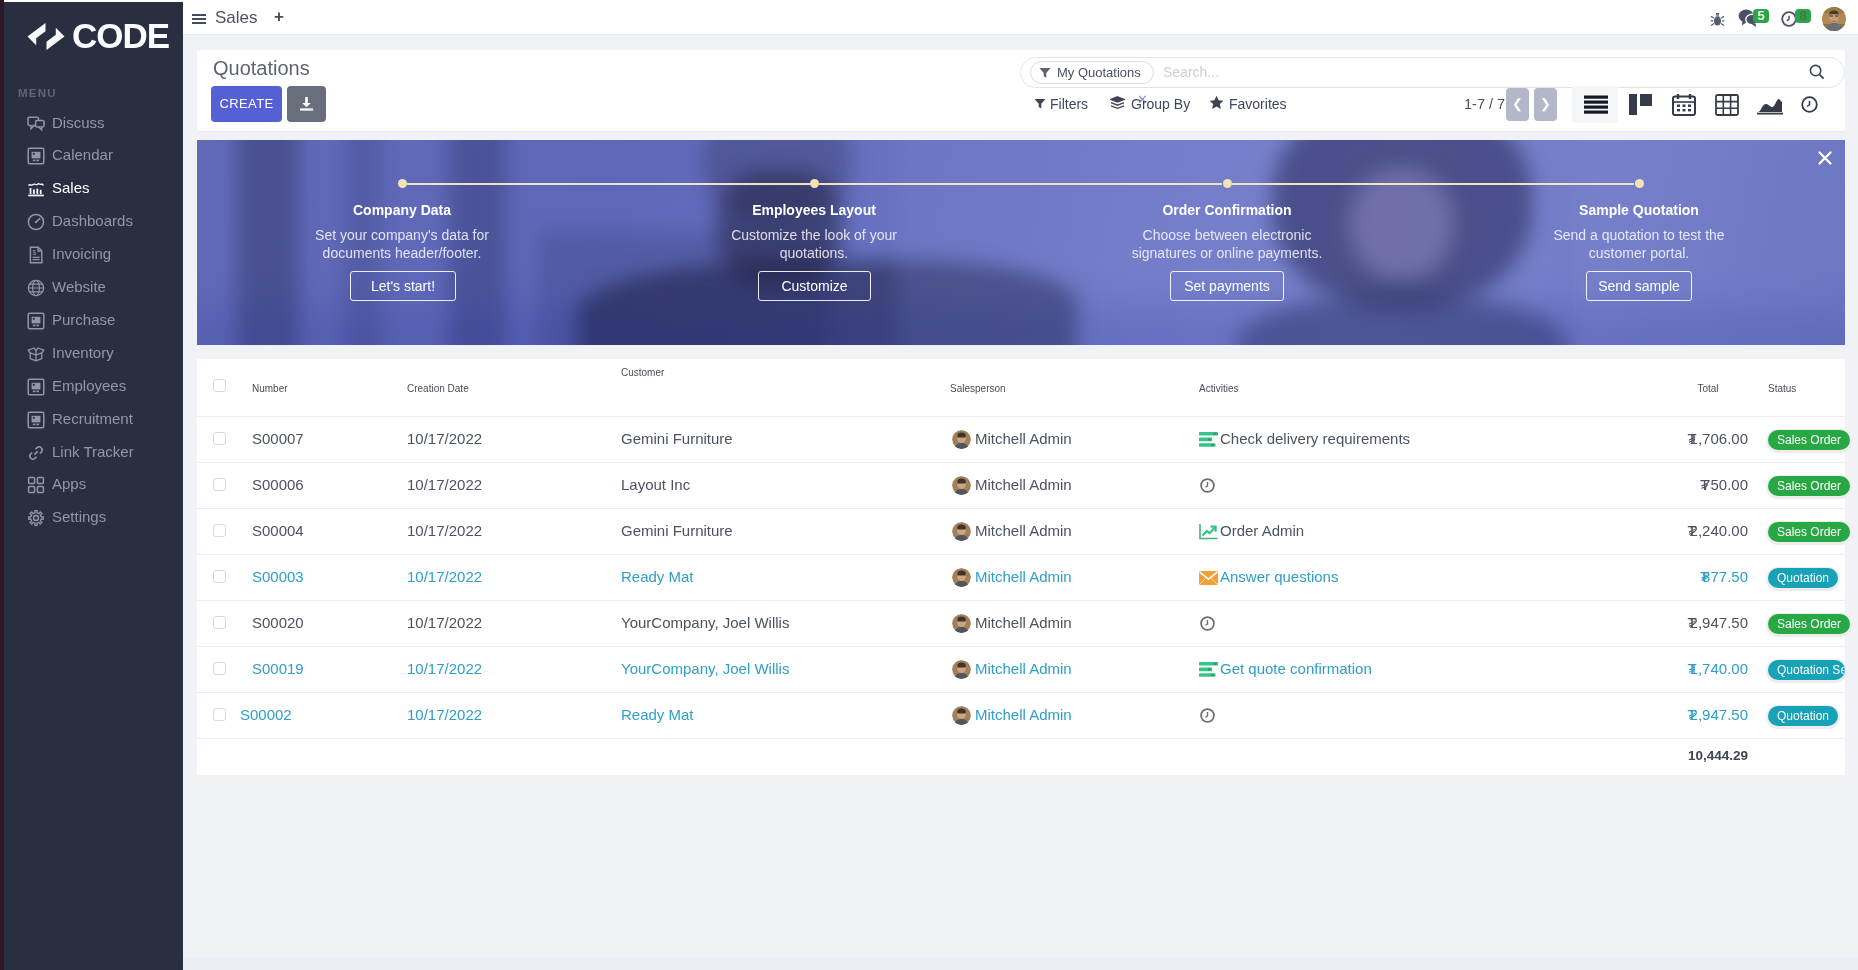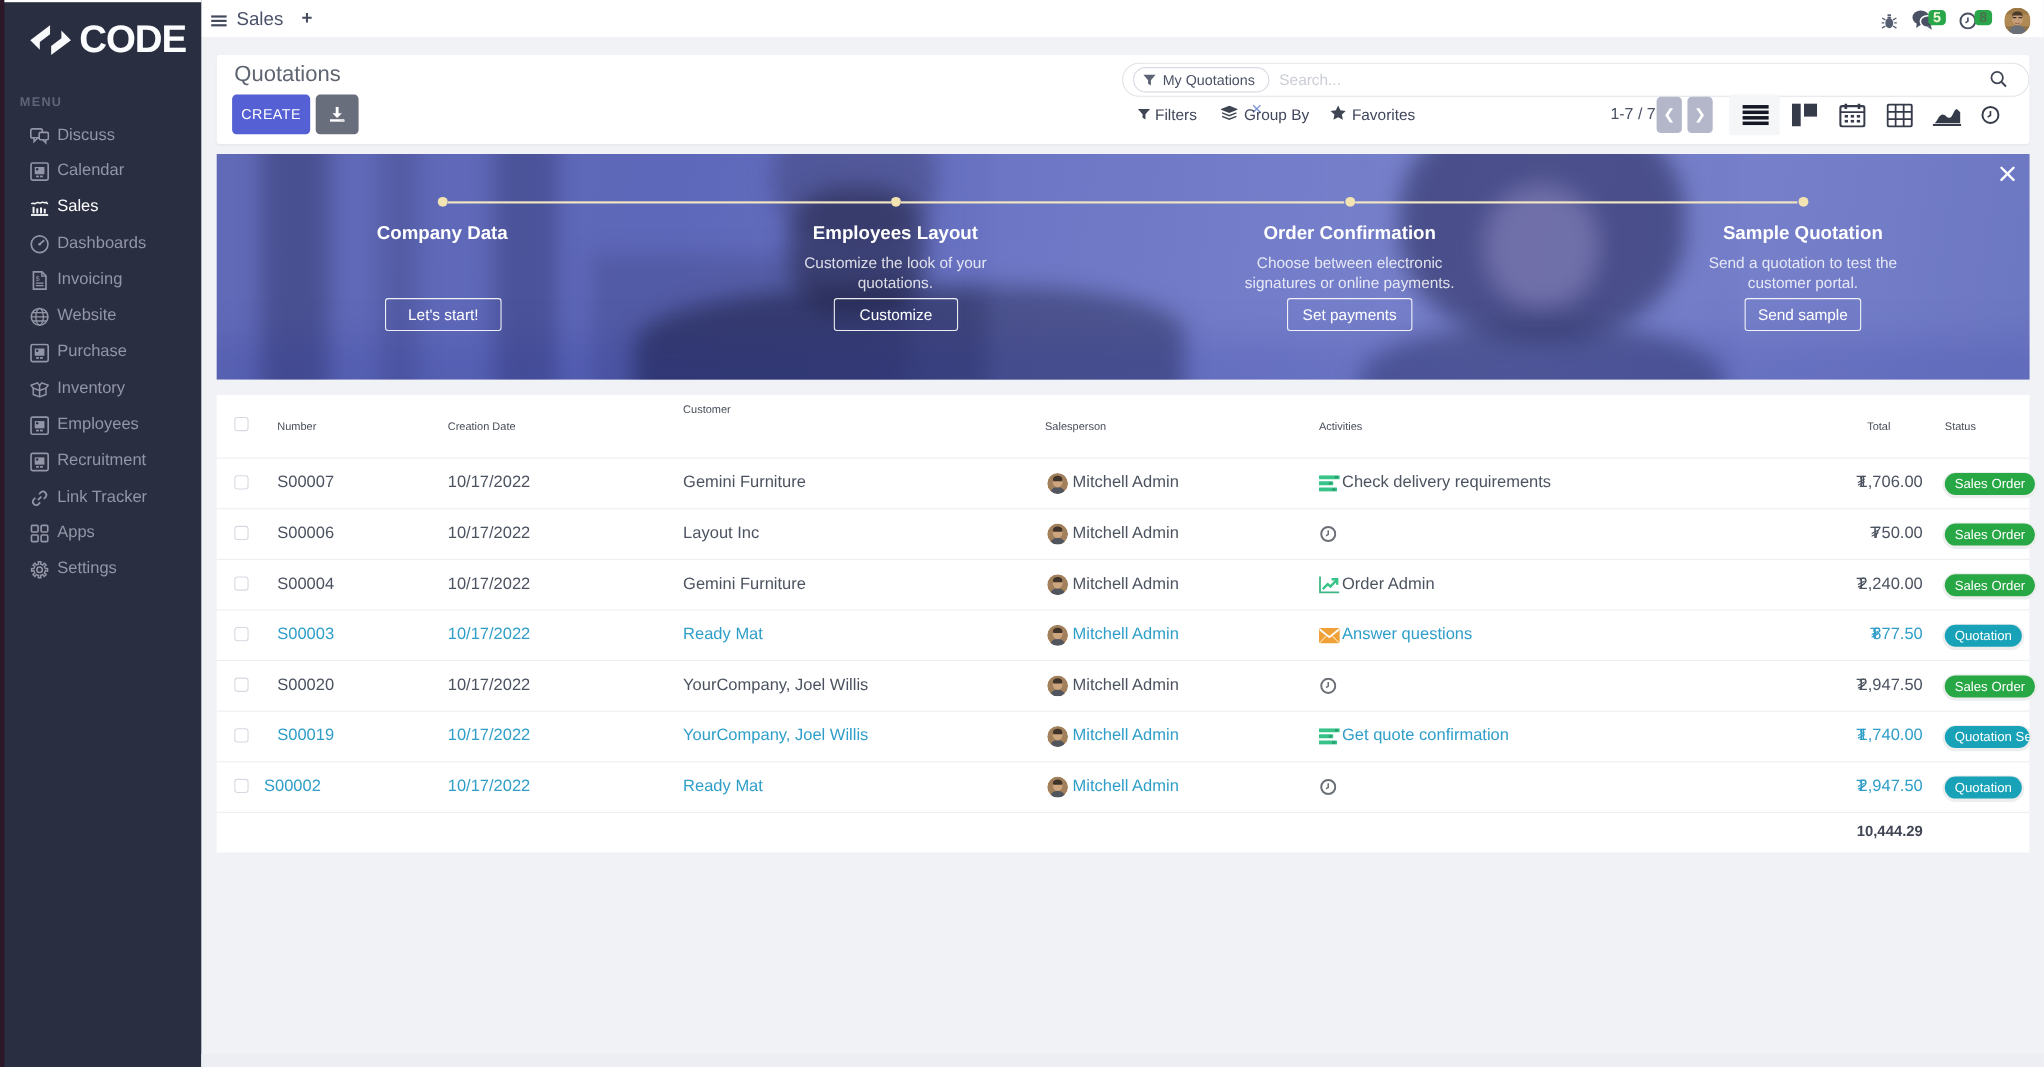--- a/index.html
+++ b/index.html
@@ -42,21 +42,21 @@
   #pag-txt { position:absolute; left:1464px; top:96px; font-size:14.5px; color:#4a5164; }
   .pagbtn { position:absolute; top:88px; width:23px; height:33px; background:#b4b7ca; border-radius:4px; color:#fff; text-align:center; line-height:31px; font-size:13px; }
   .vicon { position:absolute; top:95px; }
 
   
   #banner { position:absolute; left:197px; top:140px; width:1648px; height:205px; overflow:hidden; background:linear-gradient(100deg,#616ab7 0%,#5e68ba 25%,#6d77c5 50%,#7b84cd 72%,#6f79c5 88%,#6671bd 100%); }
   .bshape { position:absolute; filter:blur(10px); }
   .tl-line { position:absolute; top:182.5px; height:2px; background:#efe3c2; }
   .tl-dot { position:absolute; top:179px; width:9px; height:9px; border-radius:50%; background:#f4e3b2; }
   .step { position:absolute; top:202px; width:300px; text-align:center; color:#fff; }
-  .step h3 { font-size:17px; font-weight:bold; margin-bottom:9px; }
+  .step h3 { font-size:14px; font-weight:bold; margin-bottom:9px; }
   .step p { font-size:14px; line-height:17.5px; color:rgba(255,255,255,0.82); }
   .bbtn { position:absolute; top:271px; height:30px; border:1px solid rgba(255,255,255,0.9); border-radius:3px; color:#fff; font-size:14px; text-align:center; line-height:28px; }
 
   
   #tcard { position:absolute; left:197px; top:359px; width:1648px; height:416px; background:#fff; }
   .thead-t { position:absolute; top:383px; font-size:10px; color:#474e59; }
   .trow { position:absolute; left:0; width:1648px; height:46px; border-top:1px solid #edeef2; font-size:15px; color:#4c5360; }
   .trow.blue { color:#2f9ec9; }
   .cell { position:absolute; top:13px; }
   .cb { position:absolute; left:16px; width:13px; height:13px; border:1px solid #d6d9e0; border-radius:3px; background:#fff; }
@@ -336,20 +336,21 @@
 </svg>
 <div class="tl-line" style="left:407px;width:403px"></div>
 <div class="tl-line" style="left:819px;width:403px"></div>
 <div class="tl-line" style="left:1232px;width:402px"></div>
 <div class="tl-dot" style="left:398px"></div>
 <div class="tl-dot" style="left:810px"></div>
 <div class="tl-dot" style="left:1223px"></div>
 <div class="tl-dot" style="left:1635px"></div>
 <div class="step" style="left:252px">
     <h3>Company Data</h3>
+    <p>Set your company's data for<br>documents header/footer.</p>
   </div>
 <div class="step" style="left:664px">
     <h3>Employees Layout</h3>
     <p>Customize the look of your<br>quotations.</p>
   </div>
 <div class="step" style="left:1077px">
     <h3>Order Confirmation</h3>
     <p>Choose between electronic<br>signatures or online payments.</p>
   </div>
 <div class="step" style="left:1489px">

